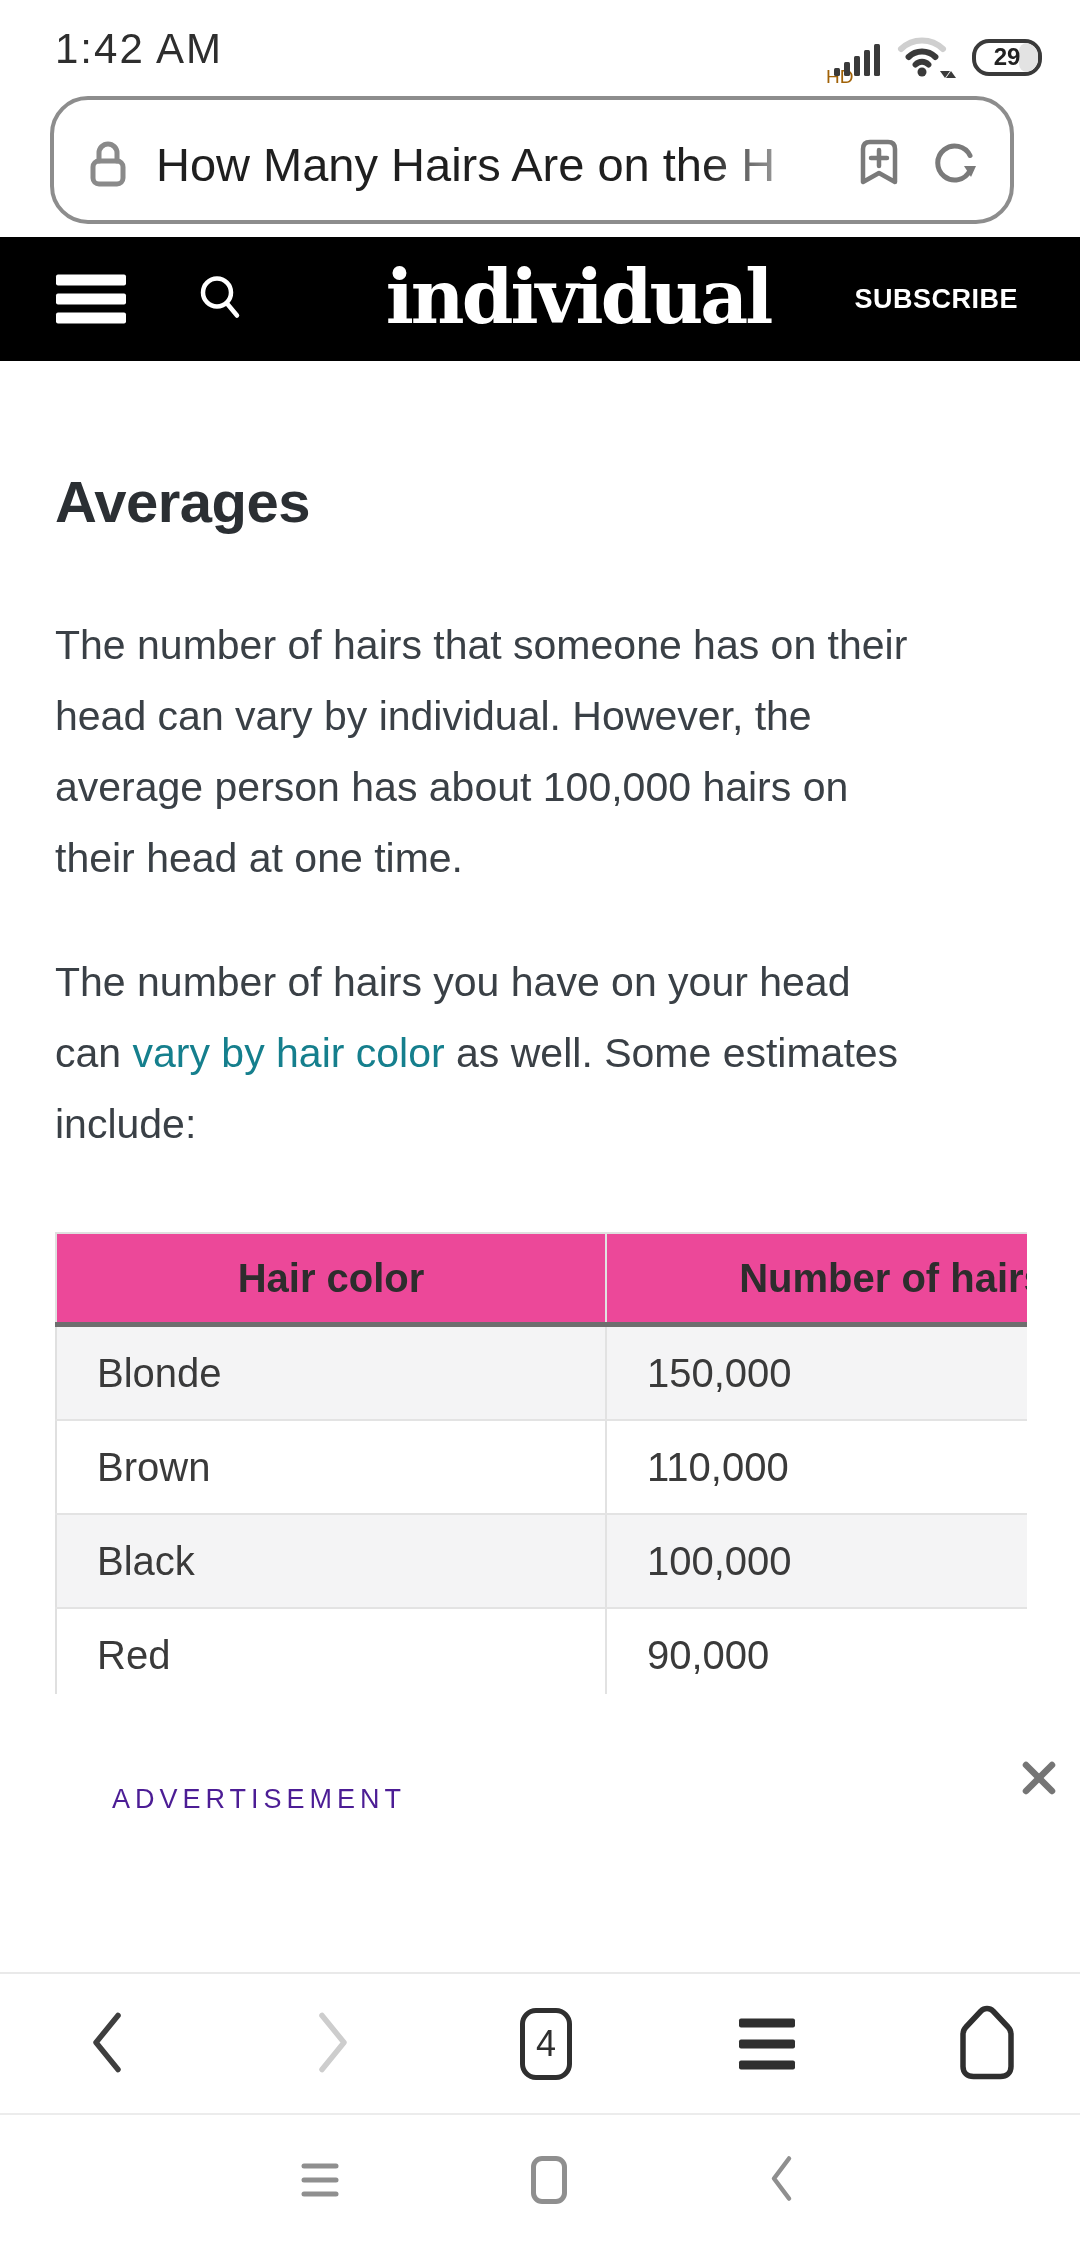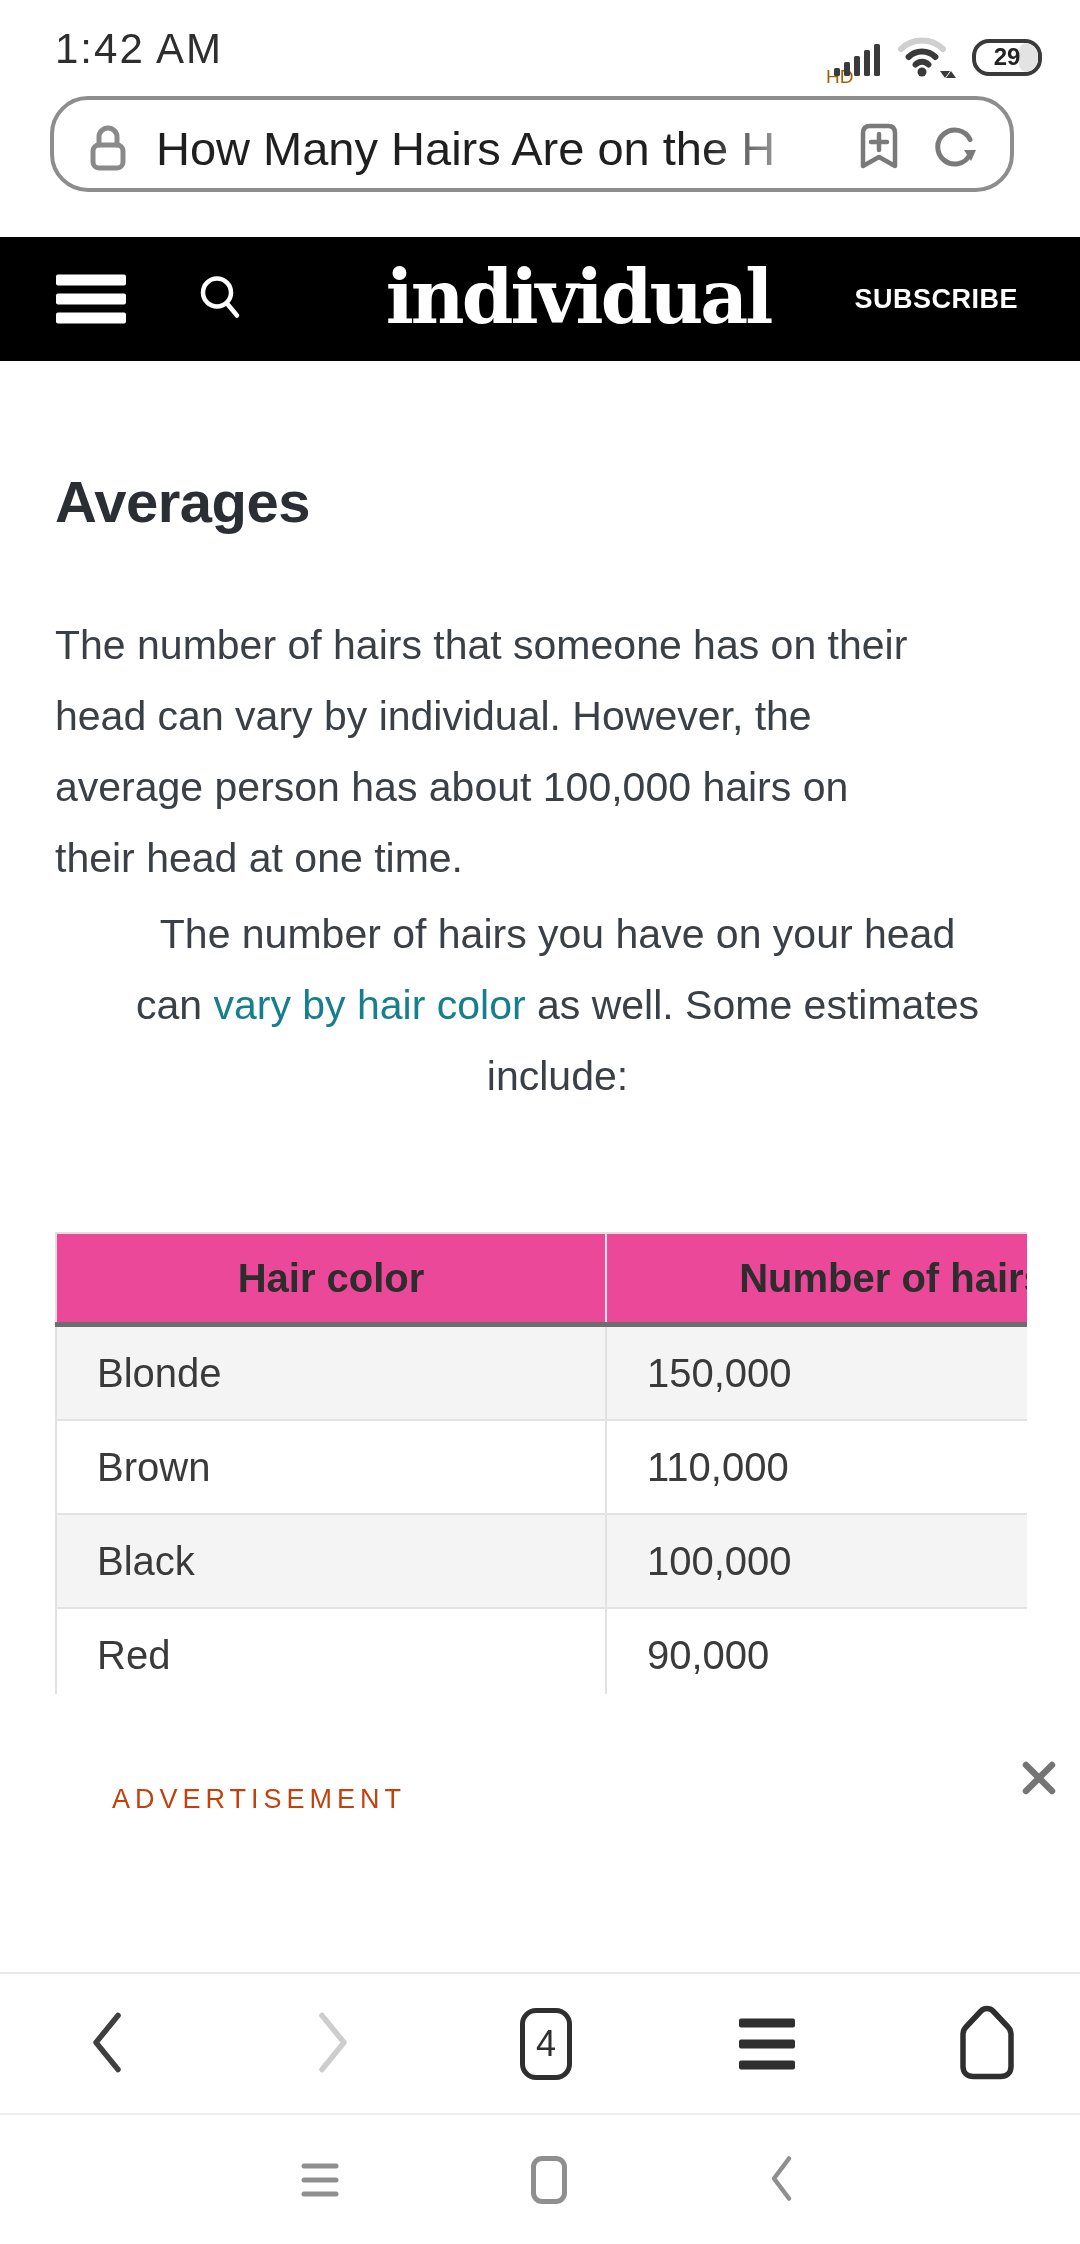--- a/index.html
+++ b/index.html
@@ -13,21 +13,21 @@
   .status-icons{display:flex;align-items:flex-end;gap:16px;}
   .signal-wrap{position:relative;width:54px;height:58px;}
   .hd-label{position:absolute;top:0;left:0;font-size:19px;font-weight:400;color:#a16207;margin-top:46px;}
   .signal-bars{position:absolute;right:0;bottom:2px;}
   .battery{position:relative;width:62px;height:29px;border:4px solid #3a3a3a;border-radius:17px;
            display:flex;align-items:flex-start;justify-content:center;margin-bottom:2px;background:#fff;overflow:hidden;}
   .battery-fill{position:absolute;right:0;top:0;bottom:0;width:30%;background:#e3e3e3;border-radius:8px;}
   .battery-text{position:relative;font-size:24px;font-weight:600;color:#222;z-index:1;}
 
   
-  .url-bar{position:absolute;top:96px;left:50px;right:66px;height:96px;border:4px solid #8d8d8d;
+  .url-bar{position:absolute;top:96px;left:50px;right:66px;height:128px;border:4px solid #8d8d8d;
            border-radius:38px;background:#fff;display:flex;align-items:center;
            padding:8px 30px 0 34px;box-sizing:border-box;}
   .url-title{flex:1;margin-left:28px;font-size:47px;color:#1f1f1f;white-space:nowrap;overflow:hidden;
              -webkit-mask-image:linear-gradient(90deg,#000 78%,transparent 97%);
              mask-image:linear-gradient(90deg,#000 78%,transparent 97%);}
   .url-actions{display:flex;align-items:center;gap:30px;}
 
   
   .site-header{position:absolute;top:237px;left:0;right:0;height:124px;background:#000;}
   .hamburger{position:absolute;left:56px;top:50%;transform:translateY(-50%);width:70px;}
@@ -38,38 +38,38 @@
         color:#fff;letter-spacing:-3px;}
   .subscribe{position:absolute;right:56px;top:50%;transform:translateY(-50%);
              font-size:27px;font-weight:700;color:#fff;letter-spacing:0.5px;background:none;border:none;}
 
   
   .article-heading{position:absolute;top:468px;left:55px;margin:0;font-size:58px;font-weight:700;
                    color:#2b2f33;letter-spacing:-0.5px;}
   .para{position:absolute;left:55px;width:1005px;margin:0;font-size:41px;line-height:71px;
         color:#3a4046;white-space:pre-line;}
   .para-1{top:610px;}
-  .para-2{top:899px;white-space:normal;text-align:center;}
+  .para-2{top:947px;white-space:normal;}
   .para-2 .pline{white-space:pre;}
   .text-link{color:#157F8D;text-decoration:none;cursor:pointer;}
 
   
   .table-wrap{position:absolute;top:1232px;left:55px;width:972px;height:462px;overflow:hidden;}
   table.hair{width:1122px;border-collapse:collapse;table-layout:fixed;
              border-left:2px solid #e0e0e0;}
   table.hair col.c1{width:550px;} table.hair col.c2{width:572px;}
   table.hair th{height:86px;font-size:40px;font-weight:600;color:#2d2d2d;text-align:center;
                 background:#ec4899;border-top:2px solid #e0e0e0;border-bottom:5px solid #6e6e6e;}
   table.hair th + th, table.hair td + td{border-left:2px solid #e2e2e2;}
   table.hair td{height:90px;font-size:40px;color:#3a3a3a;padding-left:40px;
                 border-bottom:2px solid #e3e3e3;font-weight:400;}
   table.hair tbody tr:nth-child(odd){background:#f4f4f5;}
 
   
-  .ad-label{position:absolute;left:112px;top:1784px;font-size:27px;letter-spacing:5px;color:#c2410c;}
+  .ad-label{position:absolute;left:112px;top:1784px;font-size:27px;letter-spacing:5px;color:#4c1d95;}
   .ad-close{position:absolute;left:1020px;top:1759px;background:none;border:none;padding:0;cursor:pointer;}
 
   
   .browser-toolbar{position:absolute;top:1972px;left:0;right:0;height:141px;background:#fff;
                    border-top:2px solid #e9e9e9;box-sizing:border-box;}
   .tb-item{position:absolute;top:50%;transform:translate(-50%,-50%);background:none;border:none;padding:0;}
   .tab-box{width:52px;height:72px;border:5px solid #2f2f2f;border-radius:16px;display:flex;
            align-items:center;justify-content:center;font-size:36px;color:#2f2f2f;box-sizing:border-box;}
   .menu-lines div{width:56px;height:9px;background:#2f2f2f;border-radius:2px;margin:12px 0;}
 

